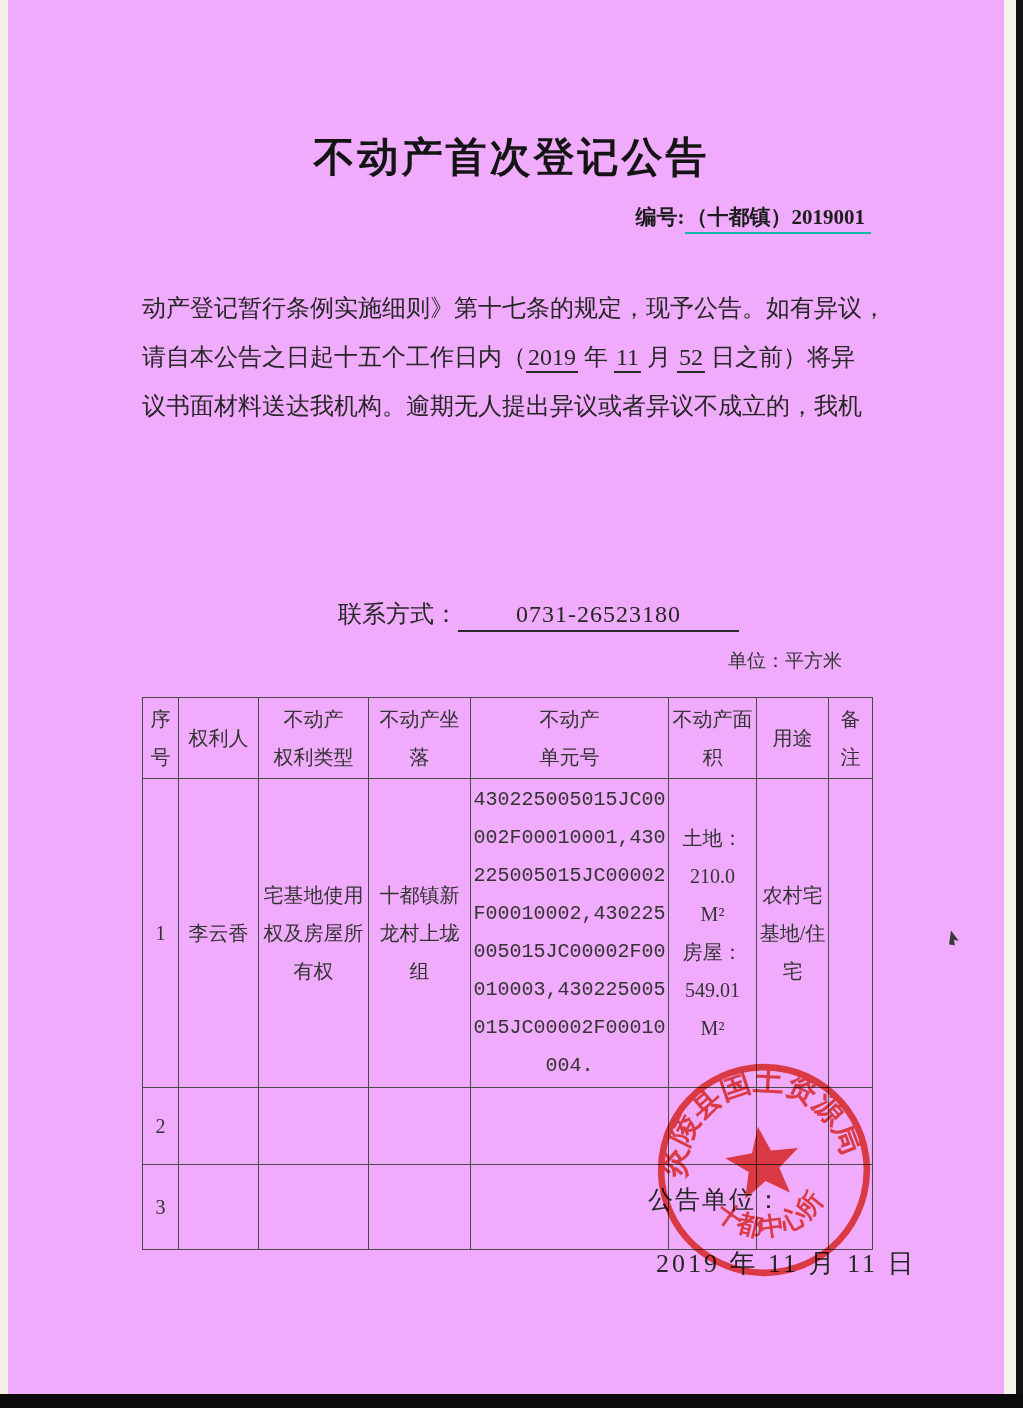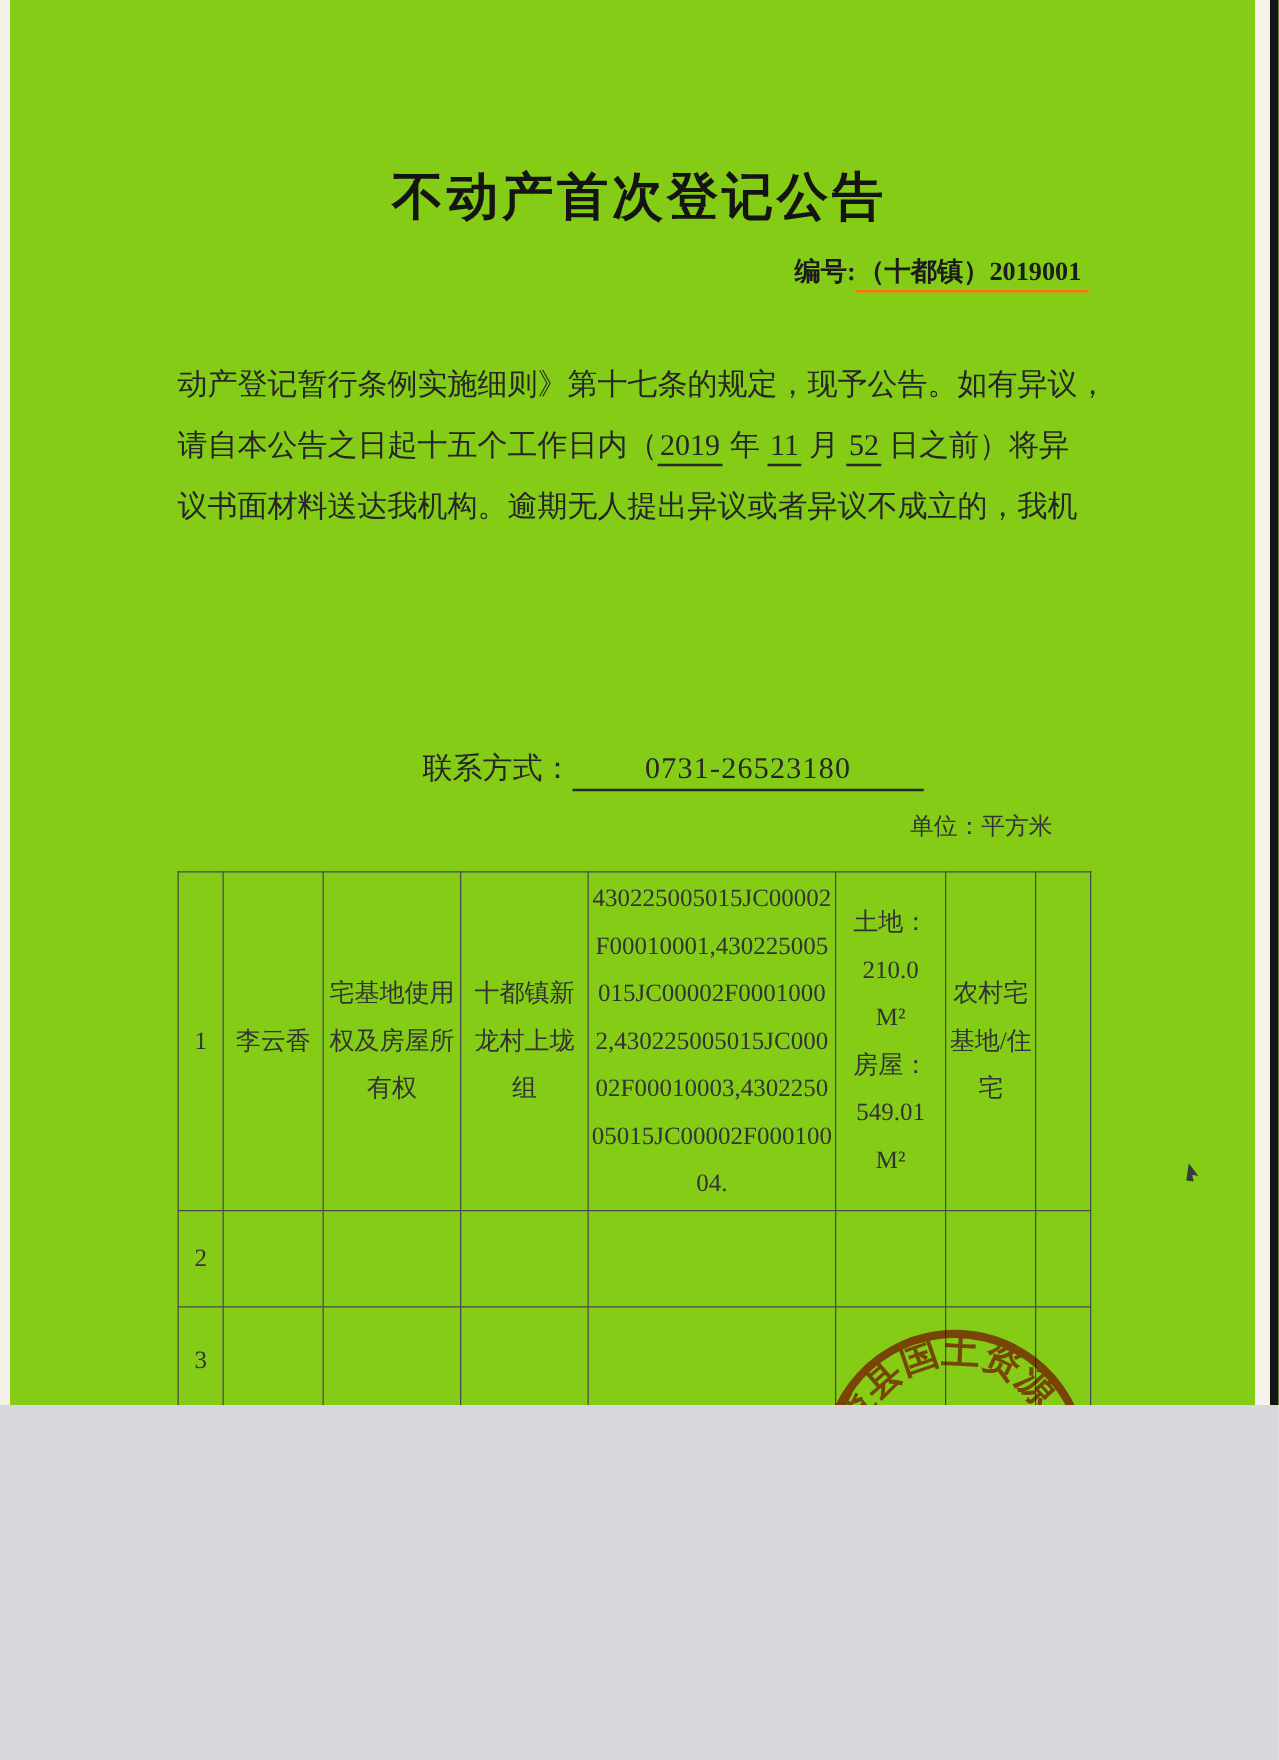--- a/index.html
+++ b/index.html
@@ -1,48 +1,48 @@
 <!DOCTYPE html>
 <html><head>
 <meta charset="utf-8">
 <style>
   html,body{margin:0;padding:0;}
   body{background:#d8d8dc;font-family:"Liberation Serif","DejaVu Serif",serif;}
-  .page{position:relative;width:1023px;height:1124px;background:#84cc16;overflow:hidden;color:#2b2b2b;}
+  .page{position:relative;width:1023px;height:1408px;background:#f0abfc;overflow:hidden;color:#2b2b2b;}
   
   .edge-left{position:absolute;left:0;top:0;width:8px;height:100%;background:#f3f1e6;}
   .edge-right-cream{position:absolute;left:1004px;top:0;width:12px;height:100%;background:#f6f4ea;}
   .edge-right-dark{position:absolute;left:1016px;top:0;width:7px;height:100%;background:#141414;}
   .edge-bottom-dark{position:absolute;left:0;top:1394px;width:100%;height:14px;background:#0c0c0c;}
 
   .title{position:absolute;left:0;top:130px;width:1023px;text-align:center;
          font-family:"Liberation Sans","DejaVu Sans",sans-serif;font-weight:900;
          font-size:41px;letter-spacing:3px;color:#141414;}
   .doc-no{position:absolute;top:203px;right:152px;font-size:21px;font-weight:bold;color:#1c1c1c;}
-  .doc-no .u{border-bottom:2px solid #f97316;padding:0 6px 3px 2px;}
+  .doc-no .u{border-bottom:2px solid #14b8a6;padding:0 6px 3px 2px;}
 
   .para{position:absolute;left:142px;top:284px;width:744px;font-size:24px;color:#262626;}
   .para .pline{height:49px;line-height:49px;white-space:nowrap;}
   .para .indent{padding-left:48px;}
   .num-u{border-bottom:2px solid #2a2a2a;padding:0 2px 1px 2px;font-family:"Liberation Serif",serif;}
 
   .addr-line{position:absolute;left:205px;top:546px;font-size:24px;white-space:nowrap;color:#262626;}
   .addr-line .val{font-weight:bold;border-bottom:2.5px solid #1a1a1a;padding-bottom:2px;letter-spacing:1px;}
   .contact-line{position:absolute;left:338px;top:598px;font-size:24px;white-space:nowrap;color:#262626;}
   .contact-line .val{border-bottom:2px solid #2a2a2a;padding:0 58px 3px 58px;letter-spacing:1px;}
   .unit-note{position:absolute;left:728px;top:648px;font-size:19px;color:#333;}
 
   table.reg{position:absolute;left:142px;top:697px;width:730px;border-collapse:collapse;table-layout:fixed;}
   table.reg td,table.reg th{border:1px solid #4a4a4a;font-weight:normal;text-align:center;
     vertical-align:middle;font-size:20px;color:#333;white-space:pre-line;line-height:1.9;padding:2px;}
   table.reg .hrow{height:78px;}
   table.reg .r1{height:190px;}
   table.reg .r2{height:77px;}
   table.reg .r3{height:85px;}
-  td.unitno{font-size:19px;word-break:break-all;line-height:1.95;font-family:Liberation Serif, serif;}
+  td.unitno{font-size:19px;word-break:break-all;line-height:1.95;font-family:Liberation Mono, monospace;}
   td.area{font-size:19px;line-height:1.8;}
   td.usage{font-size:20px;line-height:2.1;margin-top:40px;}
 
   .issuer{position:absolute;left:648px;top:1183px;font-size:25px;color:#262626;letter-spacing:2px;z-index:1;}
   .pub-date{position:absolute;left:656px;top:1246px;font-size:26px;color:#262626;letter-spacing:3px;z-index:1;}
 
   .stamp{position:absolute;left:652px;top:1058px;width:224px;height:224px;z-index:2;
          transform:rotate(-8deg);opacity:0.9;mix-blend-mode:multiply;}
 
   .cursor-mark{position:absolute;left:948px;top:930px;width:12px;height:16px;z-index:3;}
@@ -78,20 +78,33 @@
       <col style="width:36px">
         <col style="width:80px">
         <col style="width:110px">
         <col style="width:102px">
       <col style="width:198px">
         <col style="width:88px">
         <col style="width:72px">
         <col style="width:44px">
     </colgroup>
     <tbody>
+        <tr class="hrow">
+      <th>序号</th>
+      <th>权利人</th>
+      <th>不动产
+权利类型</th>
+      <th>不动产坐落</th>
+      <th>不动产
+单元号</th>
+      <th>不动产面
+积</th>
+      <th>用途</th>
+      <th>备注</th>
+    </tr>
     <tr class="r1">
       <td>1</td>
       <td>李云香</td>
       <td>宅基地使用权及房屋所有权</td>
       <td>十都镇新龙村上垅组</td>
       <td class="unitno">430225005015JC00002F00010001,430225005015JC00002F00010002,430225005015JC00002F00010003,430225005015JC00002F00010004.</td>
       <td class="area">土地：
 210.0
 M²
 房屋：

